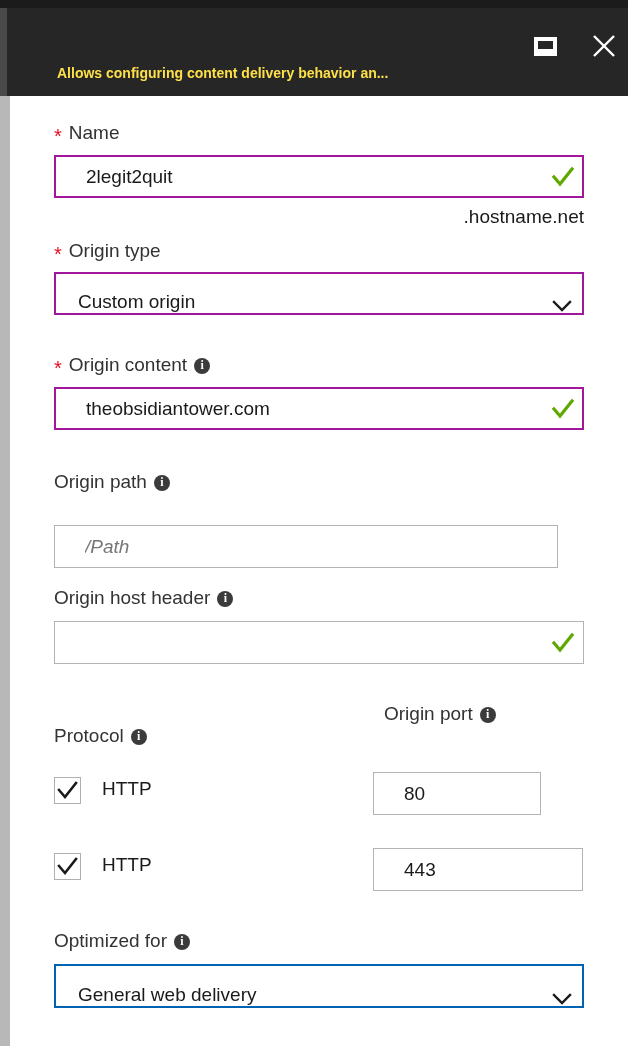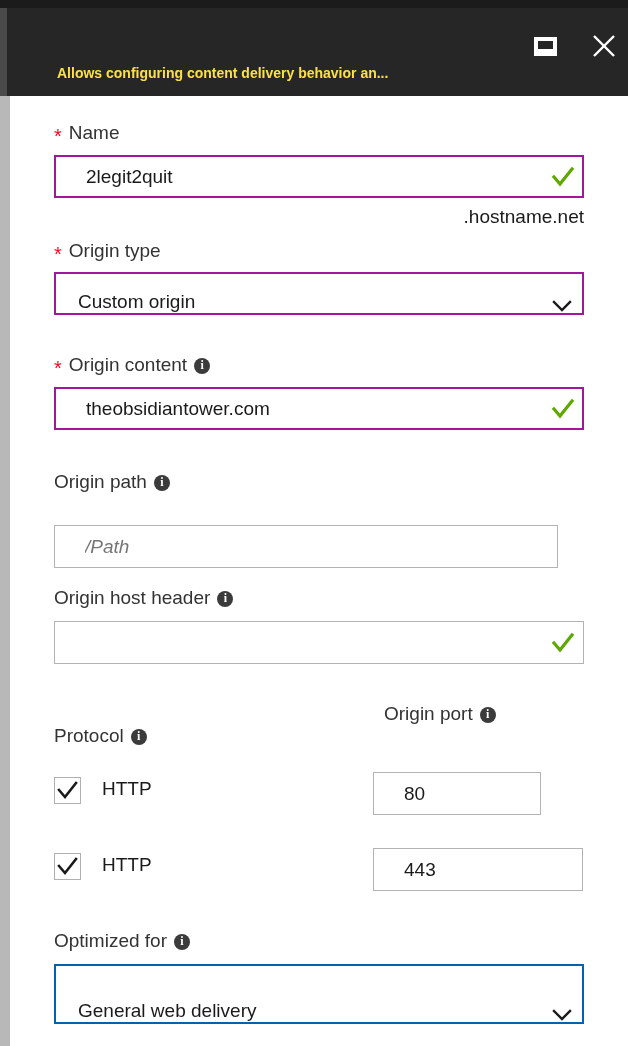--- a/index.html
+++ b/index.html
@@ -322,21 +322,21 @@
       <polyline points="4,12 10,19 21,5" fill="none" stroke="#1a1a1a" stroke-width="2.6" stroke-linecap="square" stroke-linejoin="miter"></polyline>
     </svg>
   </div>
   <div class="cbox-label" style="left:92px; top:758px;">HTTP</div>
   <input class="tbox" style="left: 363px; top: 752px; width: 210px; height: 43px;" value="443">
 
   <div class="field-label" style="left:44px; top:834px;justify-content:flex-end;">
     <span>Optimized for</span>
     <span class="info-icon"></span>
   </div>
-  <div class="ddl focus-blue" style="left:44px; top:868px; width:530px; height:60px;gap:28px;">
+  <div class="ddl focus-blue" style="left:44px; top:868px; width:530px; height:44px;gap:28px;">
     <span class="ddl-value">General web delivery</span>
     <span class="ddl-chevron">
       <svg width="20" height="13" viewBox="0 0 20 13">
         <polyline points="2,2 10,10 18,2" fill="none" stroke="#1a1a1a" stroke-width="2.4" stroke-linecap="square"></polyline>
       </svg>
     </span>
   </div>
 
 </div>
 

